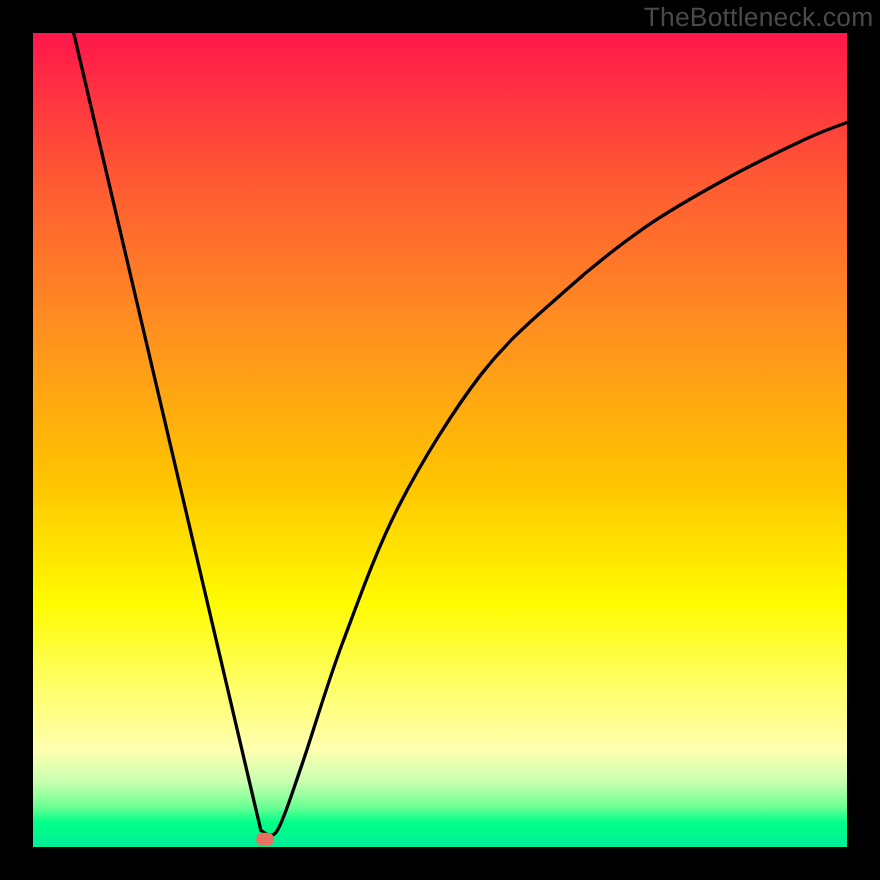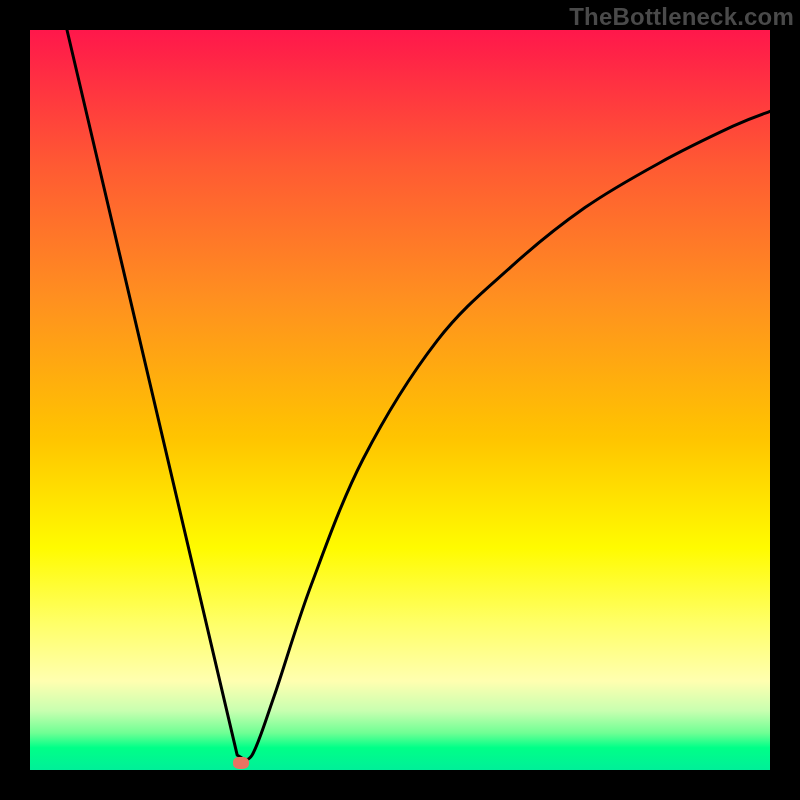--- a/index.html
+++ b/index.html
@@ -35,21 +35,21 @@
       #6fff94 95%,
       #00ff88 97%,
       #00ef99 100%);
   }
   .watermark {
     position: absolute;
     top: 3px;
     right: 6px;
     color: #4a4a4a;
     font-size: 24px;
-    font-weight: 700;
+    font-weight: 400;
     letter-spacing: 0.2px;
     user-select: none;
   }
   svg.curve {
     position: absolute;
     left: 0;
     top: 0;
     width: 740px;
     height: 740px;
     overflow: visible;

